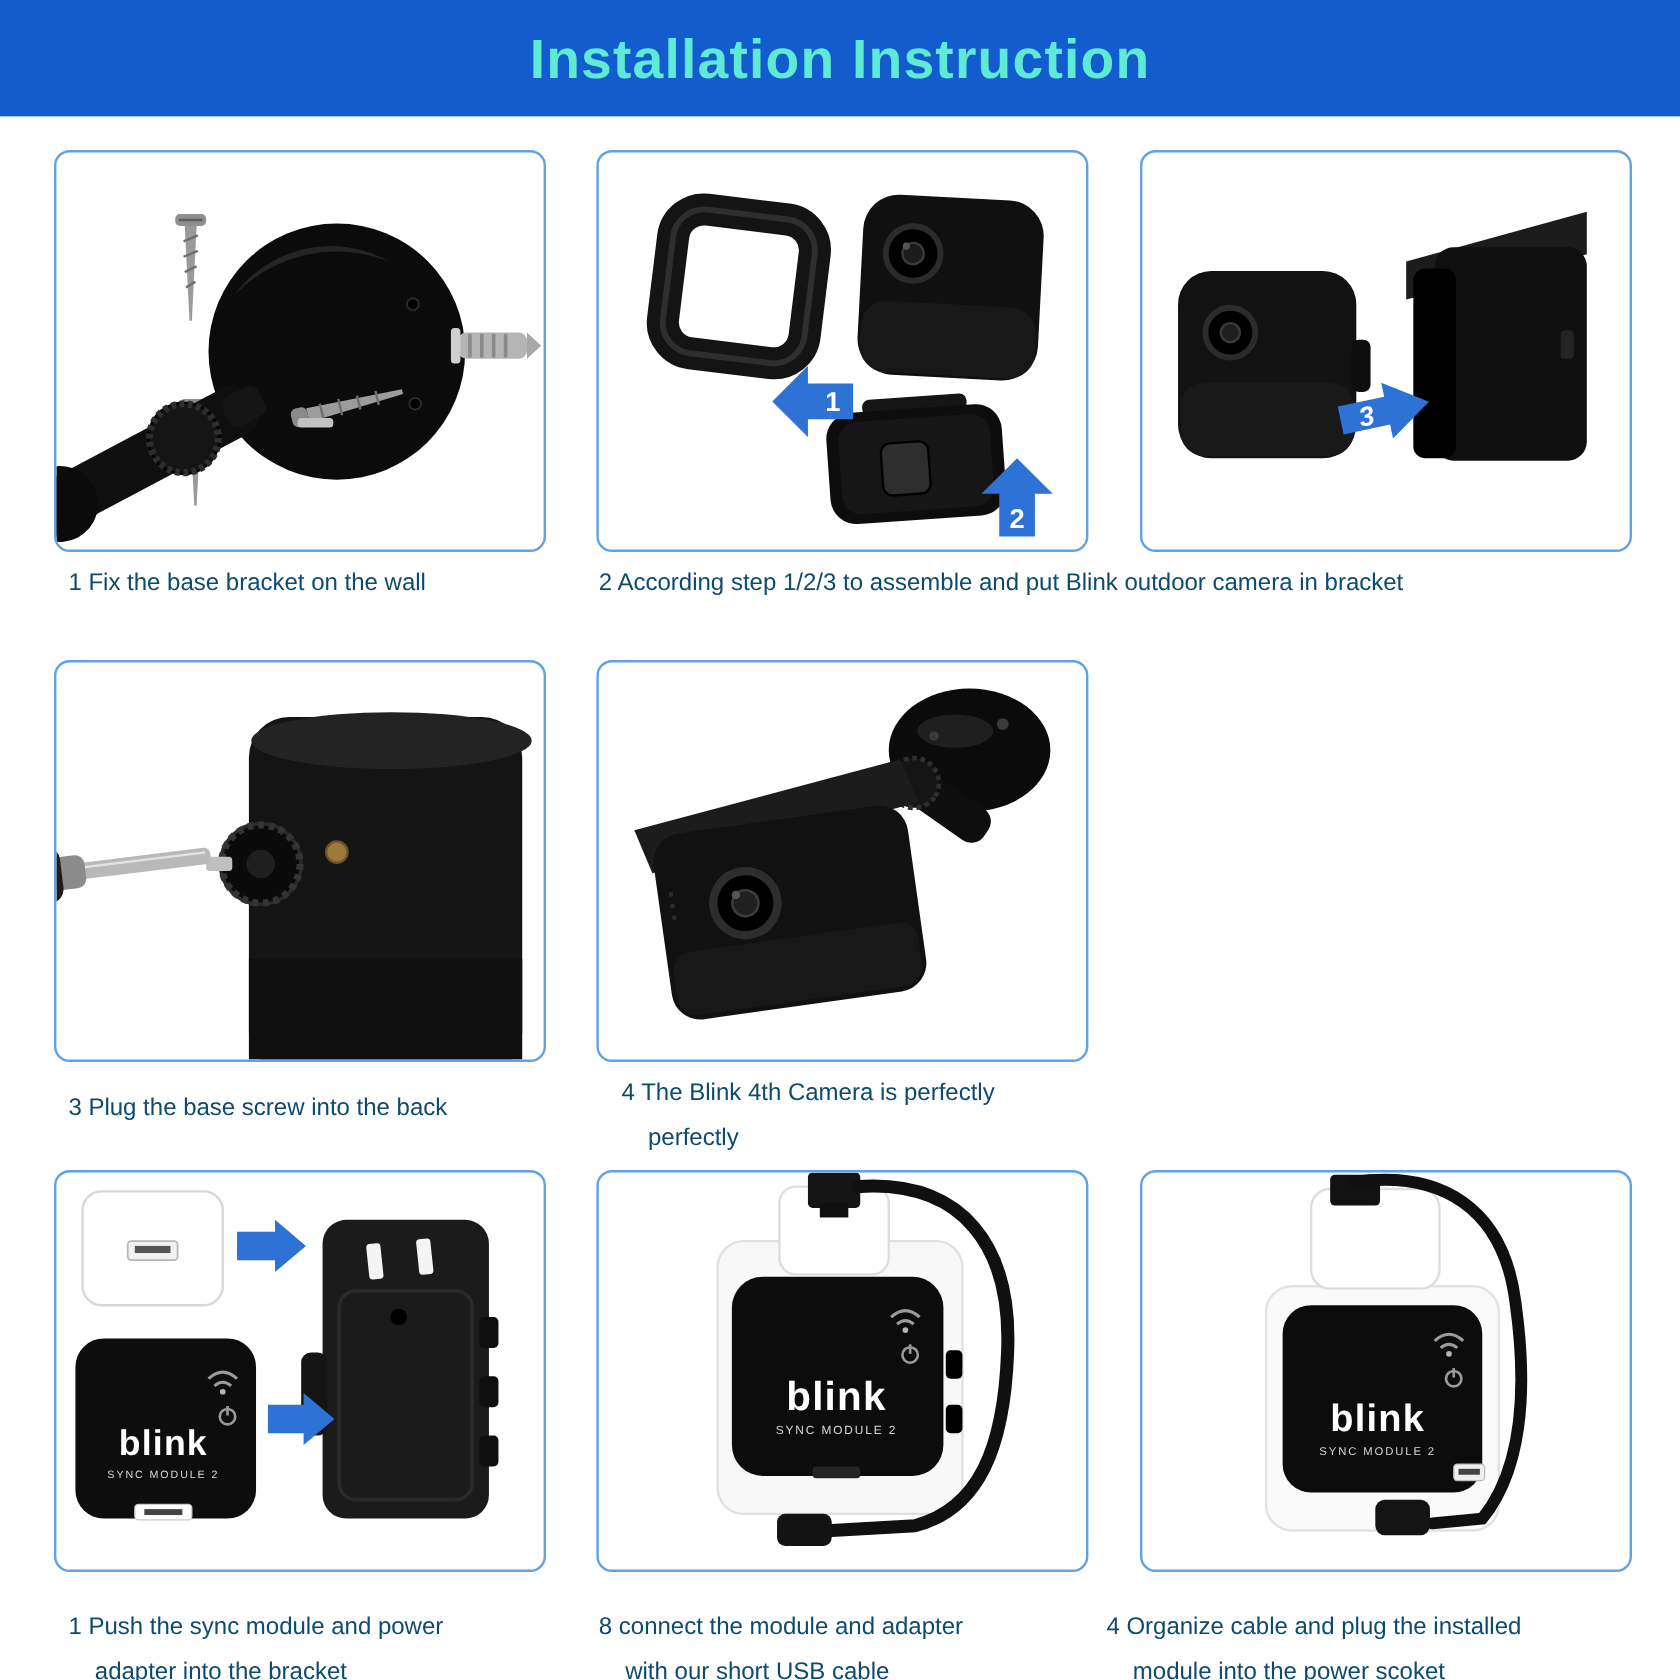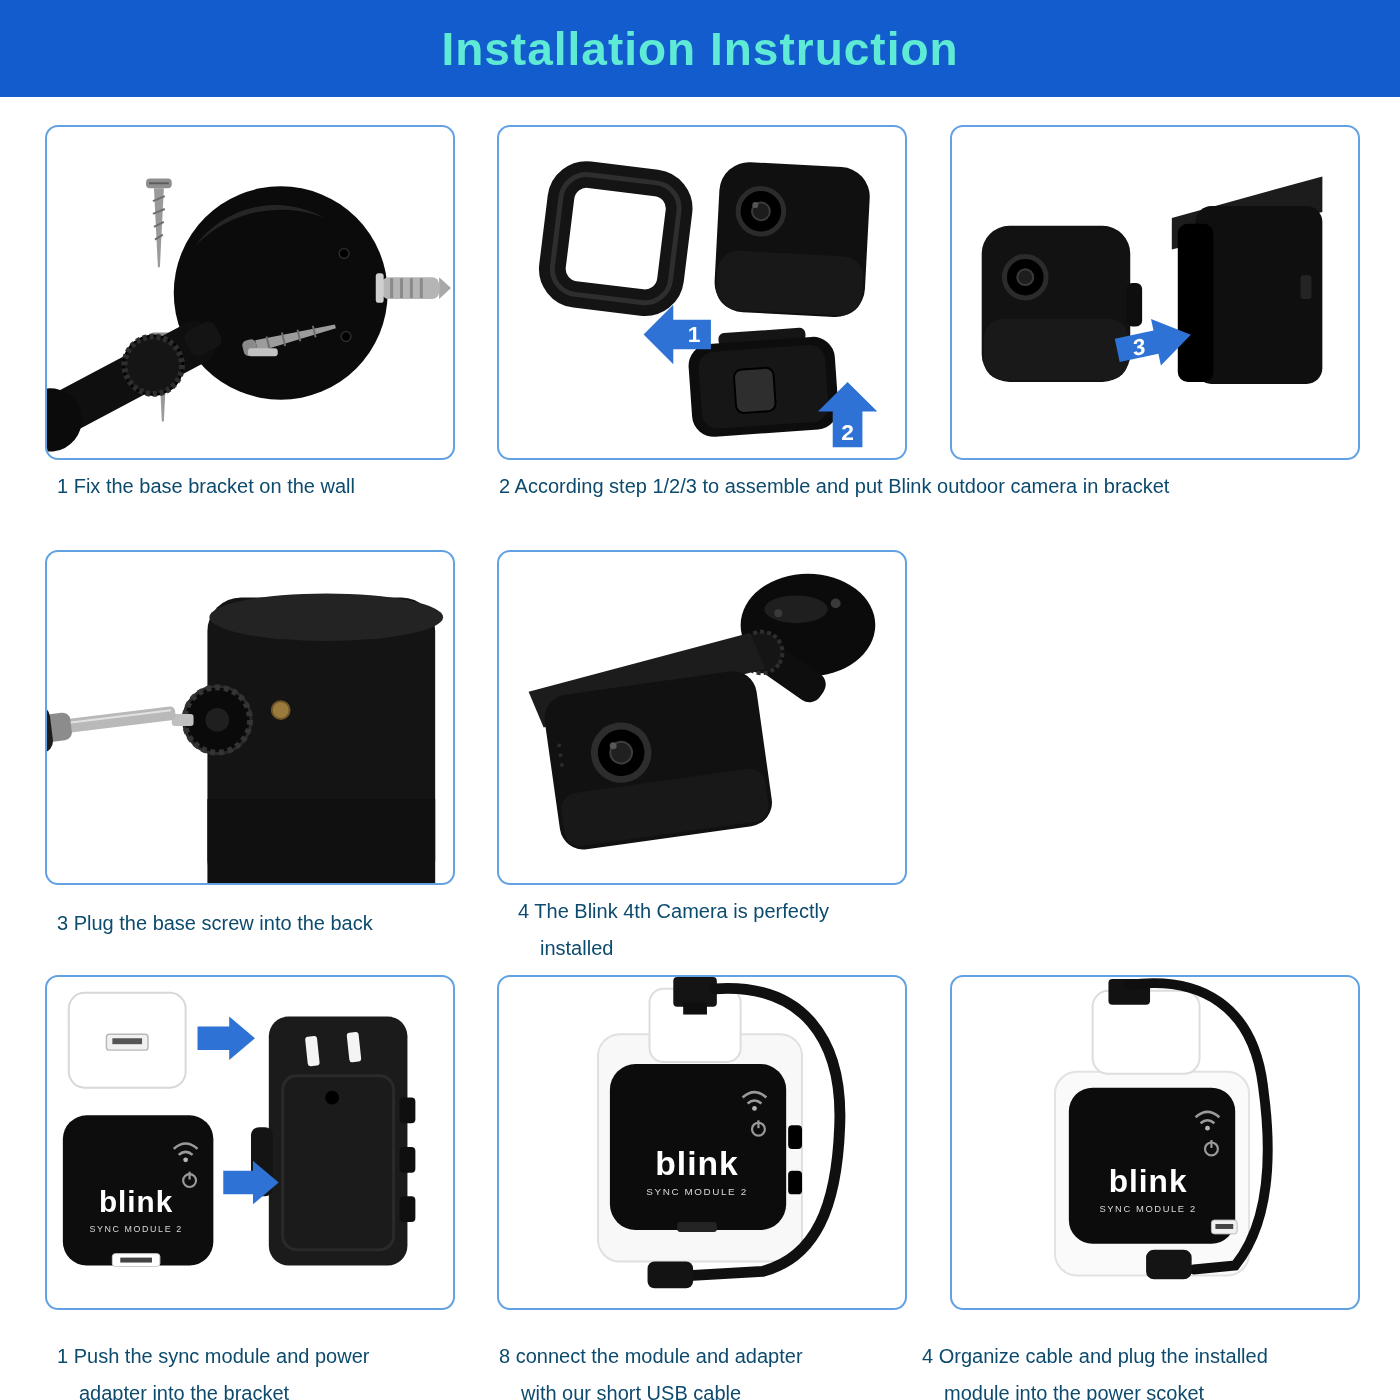--- a/index.html
+++ b/index.html
@@ -219,21 +219,21 @@
         <circle cx="63" cy="202" r="2" fill="#2c2c2c"></circle>
       </g>
     </svg>
   </div>
 
   <div class="caption" style="left:57px; top:893px; width:430px;margin-top:12px;">
     <span class="l1">3 Plug the base screw into the back</span>
   </div>
   <div class="caption" style="left:518px; top:893px; width:430px;">
     <span class="l1">4 The Blink 4th Camera is perfectly</span>
-    <span class="l2">installed</span>
+    <span class="l2">perfectly</span>
   </div>
 
   <div class="panel" style="left:45px; top:975px;">
     <svg viewBox="0 0 410 335" preserveAspectRatio="none">
 
       <g>
         <rect x="22" y="16" width="118" height="96" rx="16" fill="#ffffff" stroke="#d8d8d8" stroke-width="2"></rect>
         <rect x="60" y="58" width="42" height="16" rx="3" fill="#f1f1f1" stroke="#b8b8b8" stroke-width="1.5"></rect>
         <rect x="66" y="62" width="30" height="6" fill="#555"></rect>
       </g>

